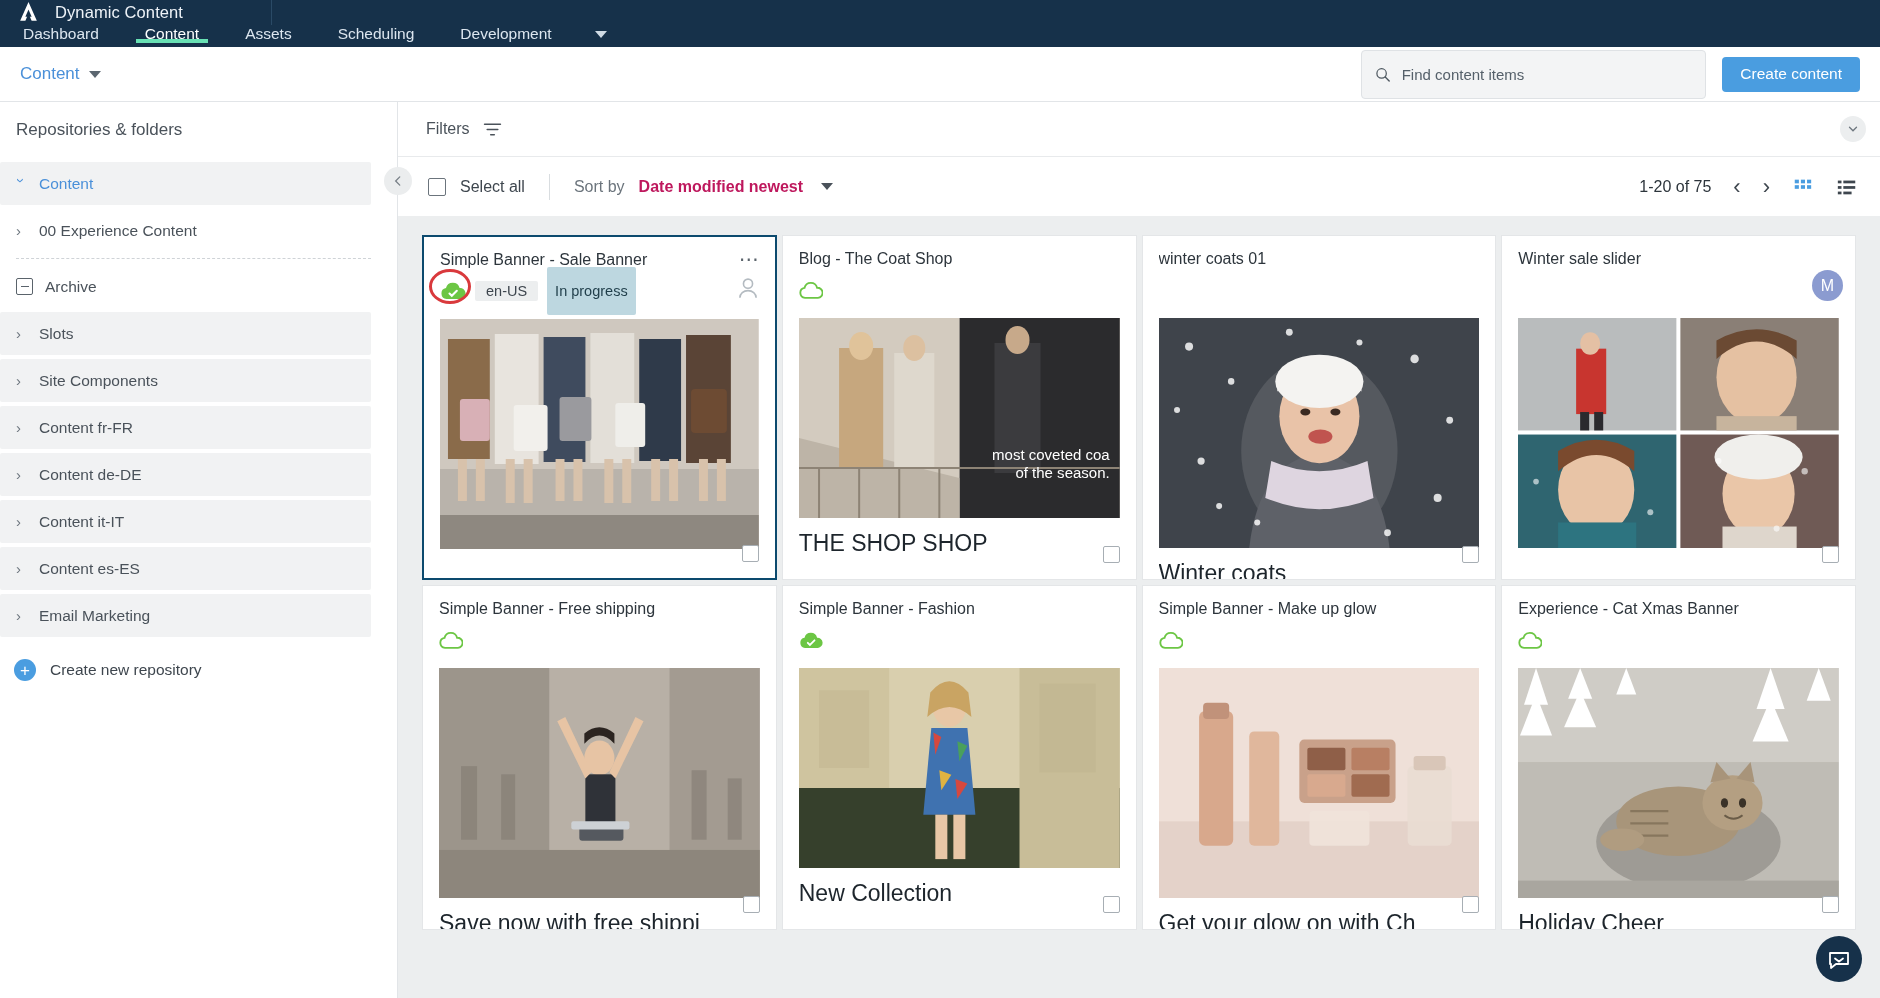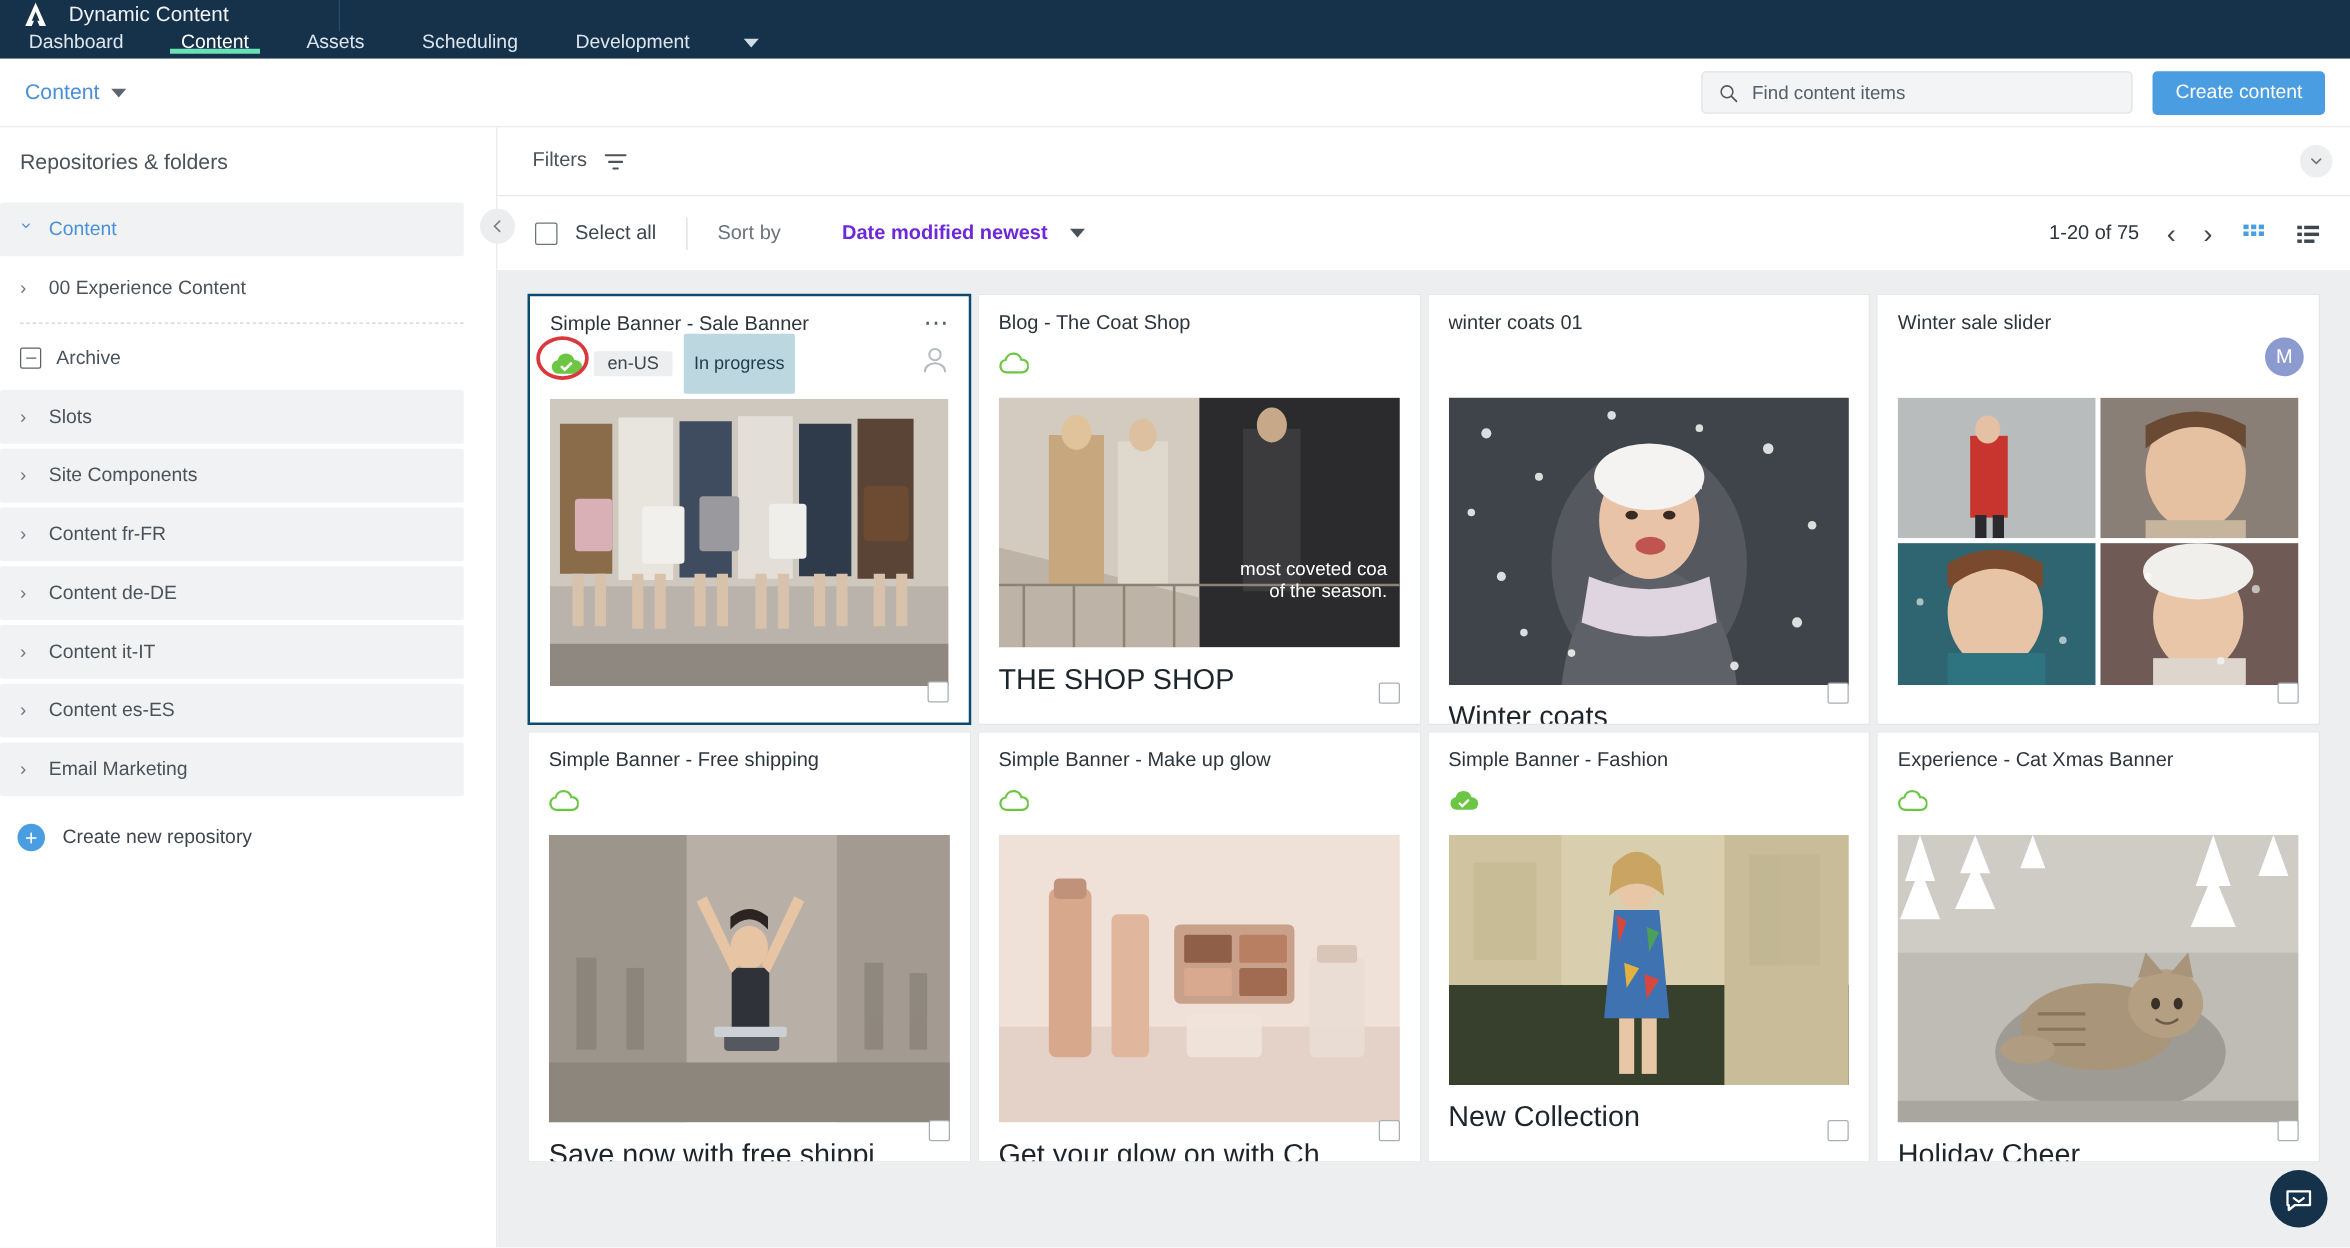--- a/index.html
+++ b/index.html
@@ -51,21 +51,21 @@
   .subheader {
     height: 55px; background: #fff; border-bottom: 1px solid #e2e5e8;
     display: flex; align-items: center; position: relative;
   }
   .crumb { padding-left: 20px; display: flex; align-items: center; gap: 9px; cursor: pointer; }
   .crumb-label { color: #4a90d9; font-size: 17px; }
   .crumb-caret { width: 0; height: 0; border-left: 6px solid transparent;
                  border-right: 6px solid transparent; border-top: 7px solid #5b6670; }
   .sub-right { margin-left: auto; display: flex; align-items: center; gap: 16px; padding-right: 20px; }
   .searchbox {
-    width: 345px; height: 34px; background: #f3f4f5; border: 1px solid #dfe2e5;
+    width: 345px; height: 49px; background: #f3f4f5; border: 1px solid #dfe2e5;
     border-radius: 4px; display: flex; align-items: center; gap: 10px; padding: 0 12px;
   }
   .searchbox input {
     border: none; background: transparent; outline: none; font-size: 15px;
     color: #3c444b; width: 100%; font-family: "Liberation Sans", sans-serif;
   }
   .searchbox input::placeholder { color: #55606a; }
   .btn-primary {
     height: 35px; background: #4a9de0; color: #fff; border: none; border-radius: 4px;
     padding: 0 18px; font-size: 15.5px; cursor: pointer; font-family: "Liberation Sans", sans-serif;
@@ -122,21 +122,21 @@
     position: absolute; left: -14px; top: 10px; width: 28px; height: 28px; border-radius: 50%;
     background: #ebedee; display: flex; align-items: center; justify-content: center;
     color: #767e85; font-size: 14px; cursor: pointer; z-index: 5;
   }
   .checkbox {
     width: 18px; height: 18px; border: 1.8px solid #6b747c; border-radius: 2px; cursor: pointer;
   }
   .tb-label { font-size: 16px; color: #3e464e; }
   .vsep { width: 1px; height: 26px; background: #d9dde0; margin: 0 10px; }
   .sort-label { font-size: 16px; color: #6b747c; }
-  .sort-value { font-size: 16px; color: #6d28d9; font-weight: bold; margin-left: 35px; }
+  .sort-value { font-size: 16px; color: #be185d; font-weight: bold; }
   .sort-caret { width: 0; height: 0; border-left: 6px solid transparent;
                 border-right: 6px solid transparent; border-top: 7px solid #4a525a; margin-left: 4px; }
   .tb-right { margin-left: auto; display: flex; align-items: center; gap: 22px; }
   .page-count { font-size: 16px; color: #2d353c; }
   .arrow-btn { font-size: 22px; color: #3e464e; cursor: pointer; line-height: 1; }
   .view-icon { display: flex; cursor: pointer; }
 
   
   .grid-area { flex: 1; background: #eceeef; padding: 18px 24px 0 24px; overflow: hidden; }
   .card-grid { display: grid; grid-template-columns: repeat(4, 1fr); gap: 5px 5px; }
@@ -575,52 +575,20 @@
                 <rect x="252" y="100" width="15" height="68"></rect>
                   <rect x="288" y="108" width="14" height="60"></rect>
               </g>
             </svg>
           </div>
           <div class="card-caption">Save now with free shippi</div>
           <span class="card-check"></span>
         </div>
 
         <div class="card">
-          <div class="card-title">Simple Banner - Make up glow</div>
-          <div class="card-meta">
-            <span class="cloud-wrap">
-              <svg viewBox="0 0 26 20" width="24" height="19">
-                <path d="M20.5 18H6.5A5.5 5.5 0 016 7.1 7 7 0 0119.6 7 5.5 5.5 0 0120.5 18z" fill="none" stroke="#6cc644" stroke-width="2"></path>
-              </svg>
-            </span>
-          </div>
-          <div class="thumb tall">
-            <svg viewBox="0 0 320 225" preserveAspectRatio="none" width="100%" height="100%">
-              <rect width="320" height="225" fill="#efe0d8"></rect>
-              <rect y="150" width="320" height="75" fill="#e4d2c9"></rect>
-              <rect x="40" y="42" width="34" height="132" rx="6" fill="#d8a88c"></rect>
-              <rect x="44" y="34" width="26" height="16" rx="4" fill="#c1927a"></rect>
-              <rect x="90" y="62" width="30" height="112" rx="5" fill="#e0b79c"></rect>
-              <g>
-                  <rect x="140" y="70" width="96" height="62" rx="5" fill="#c9a18a"></rect>
-                 <rect x="148" y="78" width="38" height="22" rx="2" fill="#8f5f48"></rect>
-                 <rect x="192" y="78" width="38" height="22" rx="2" fill="#b87f63"></rect>
-                 <rect x="148" y="104" width="38" height="22" rx="2" fill="#d8a98e"></rect>
-                 <rect x="192" y="104" width="38" height="22" rx="2" fill="#a06b50"></rect>
-                </g>
-              <rect x="150" y="140" width="60" height="34" rx="4" fill="#efe3da" opacity="0.9"></rect>
-              <rect x="248" y="96" width="44" height="78" rx="5" fill="#e9dcd2" opacity="0.92"></rect>
-              <rect x="254" y="86" width="32" height="14" rx="3" fill="#d9c6b8"></rect>
-            </svg>
-          </div>
-          <div class="card-caption">Get your glow on with Ch</div>
-          <span class="card-check"></span>
-        </div>
-
-        <div class="card">
           <div class="card-title">Simple Banner - Fashion</div>
           <div class="card-meta">
             <span class="cloud-wrap">
               <svg viewBox="0 0 26 20" width="24" height="19">
                 <path d="M20.5 18H6.5A5.5 5.5 0 016 7.1 7 7 0 0119.6 7 5.5 5.5 0 0120.5 18z" fill="#6cc644"></path>
                 <path d="M9.5 12.5l2.3 2.3 5-5" stroke="#fff" stroke-width="2" fill="none" stroke-linecap="round"></path>
               </svg>
             </span>
           </div>
           <div class="thumb">
@@ -640,20 +608,52 @@
                  <rect x="136" y="132" width="12" height="40" fill="#e8c7a6"></rect>
                  <rect x="154" y="132" width="12" height="40" fill="#e8c7a6"></rect>
                 </g>
               <g opacity="0.35" fill="#b9ae8a">
                 <rect x="20" y="20" width="50" height="70"></rect>
                   <rect x="240" y="14" width="56" height="80"></rect>
               </g>
             </svg>
           </div>
           <div class="card-caption">New Collection</div>
+          <span class="card-check"></span>
+        </div>
+
+        <div class="card">
+          <div class="card-title">Simple Banner - Make up glow</div>
+          <div class="card-meta">
+            <span class="cloud-wrap">
+              <svg viewBox="0 0 26 20" width="24" height="19">
+                <path d="M20.5 18H6.5A5.5 5.5 0 016 7.1 7 7 0 0119.6 7 5.5 5.5 0 0120.5 18z" fill="none" stroke="#6cc644" stroke-width="2"></path>
+              </svg>
+            </span>
+          </div>
+          <div class="thumb tall">
+            <svg viewBox="0 0 320 225" preserveAspectRatio="none" width="100%" height="100%">
+              <rect width="320" height="225" fill="#efe0d8"></rect>
+              <rect y="150" width="320" height="75" fill="#e4d2c9"></rect>
+              <rect x="40" y="42" width="34" height="132" rx="6" fill="#d8a88c"></rect>
+              <rect x="44" y="34" width="26" height="16" rx="4" fill="#c1927a"></rect>
+              <rect x="90" y="62" width="30" height="112" rx="5" fill="#e0b79c"></rect>
+              <g>
+                  <rect x="140" y="70" width="96" height="62" rx="5" fill="#c9a18a"></rect>
+                 <rect x="148" y="78" width="38" height="22" rx="2" fill="#8f5f48"></rect>
+                 <rect x="192" y="78" width="38" height="22" rx="2" fill="#b87f63"></rect>
+                 <rect x="148" y="104" width="38" height="22" rx="2" fill="#d8a98e"></rect>
+                 <rect x="192" y="104" width="38" height="22" rx="2" fill="#a06b50"></rect>
+                </g>
+              <rect x="150" y="140" width="60" height="34" rx="4" fill="#efe3da" opacity="0.9"></rect>
+              <rect x="248" y="96" width="44" height="78" rx="5" fill="#e9dcd2" opacity="0.92"></rect>
+              <rect x="254" y="86" width="32" height="14" rx="3" fill="#d9c6b8"></rect>
+            </svg>
+          </div>
+          <div class="card-caption">Get your glow on with Ch</div>
           <span class="card-check"></span>
         </div>
 
         <div class="card">
           <div class="card-title">Experience - Cat Xmas Banner</div>
           <div class="card-meta">
             <span class="cloud-wrap">
               <svg viewBox="0 0 26 20" width="24" height="19">
                 <path d="M20.5 18H6.5A5.5 5.5 0 016 7.1 7 7 0 0119.6 7 5.5 5.5 0 0120.5 18z" fill="none" stroke="#6cc644" stroke-width="2"></path>
               </svg>

